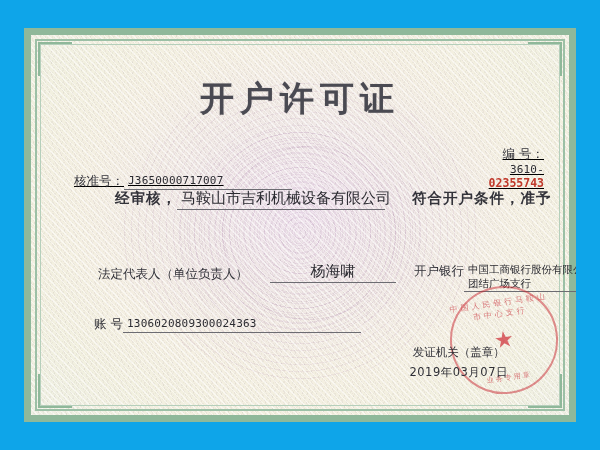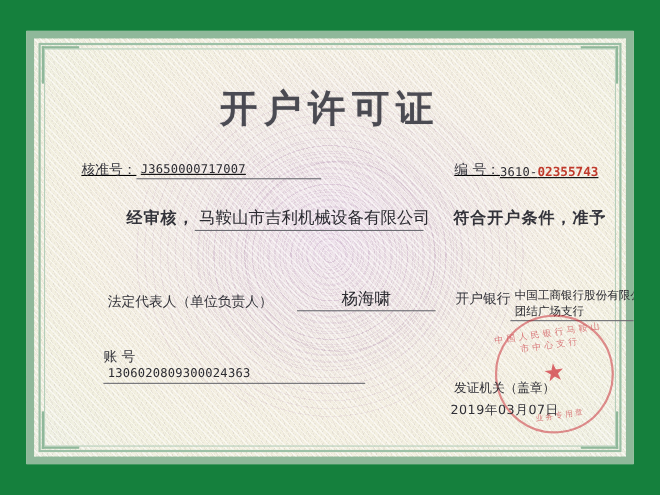--- a/index.html
+++ b/index.html
@@ -11,21 +11,21 @@
     height: 450px;
     background: #ffffff;
     font-family: "DejaVu Sans", "Liberation Sans", sans-serif;
     overflow: hidden;
   }
 
   #page {
     position: relative;
     width: 600px;
     height: 450px;
-    background: #15803d;
+    background: #0ea5e9;
   }
 
   
   .cert {
     position: absolute;
     left: 24px;
     top: 28px;
     width: 552px;
     height: 394px;
     background:
@@ -184,21 +184,21 @@
     left: 22px;
     top: 92px;
     width: 470px;
     display: flex;
     justify-content: space-between;
     align-items: flex-end;
     text-decoration: underline;
   }
   .approval-left { display: flex; align-items: flex-end; }
   .approval-left .ul { width: 160px; }
-  .approval-right { display: flex; align-items: flex-end; }
+  .approval-right { display: flex; align-items: flex-end; flex-direction: column; }
 
   
   .row-2 {
     position: absolute;
     left: 63px;
     top: 135px;
     width: 446px;
     display: flex;
   }
   .row-2 .ul { width: 200px; text-align: center; }
@@ -233,22 +233,21 @@
     width: 190px;
   }
   .bank-lines div { font-size: 10.5px; color: #2b2b31; white-space: nowrap; }
 
   
   .row-5 {
     position: absolute;
     left: 42px;
     top: 262px;
     display: flex;
-    align-items: flex-start;
-    flex-direction: column;
+    align-items: flex-end;
   }
   .row-5 .ul { width: 230px; }
 
   
   .issuer {
     position: absolute;
     right: 40px;
     top: 288px;
     text-align: center;
     font-size: 11.5px;

